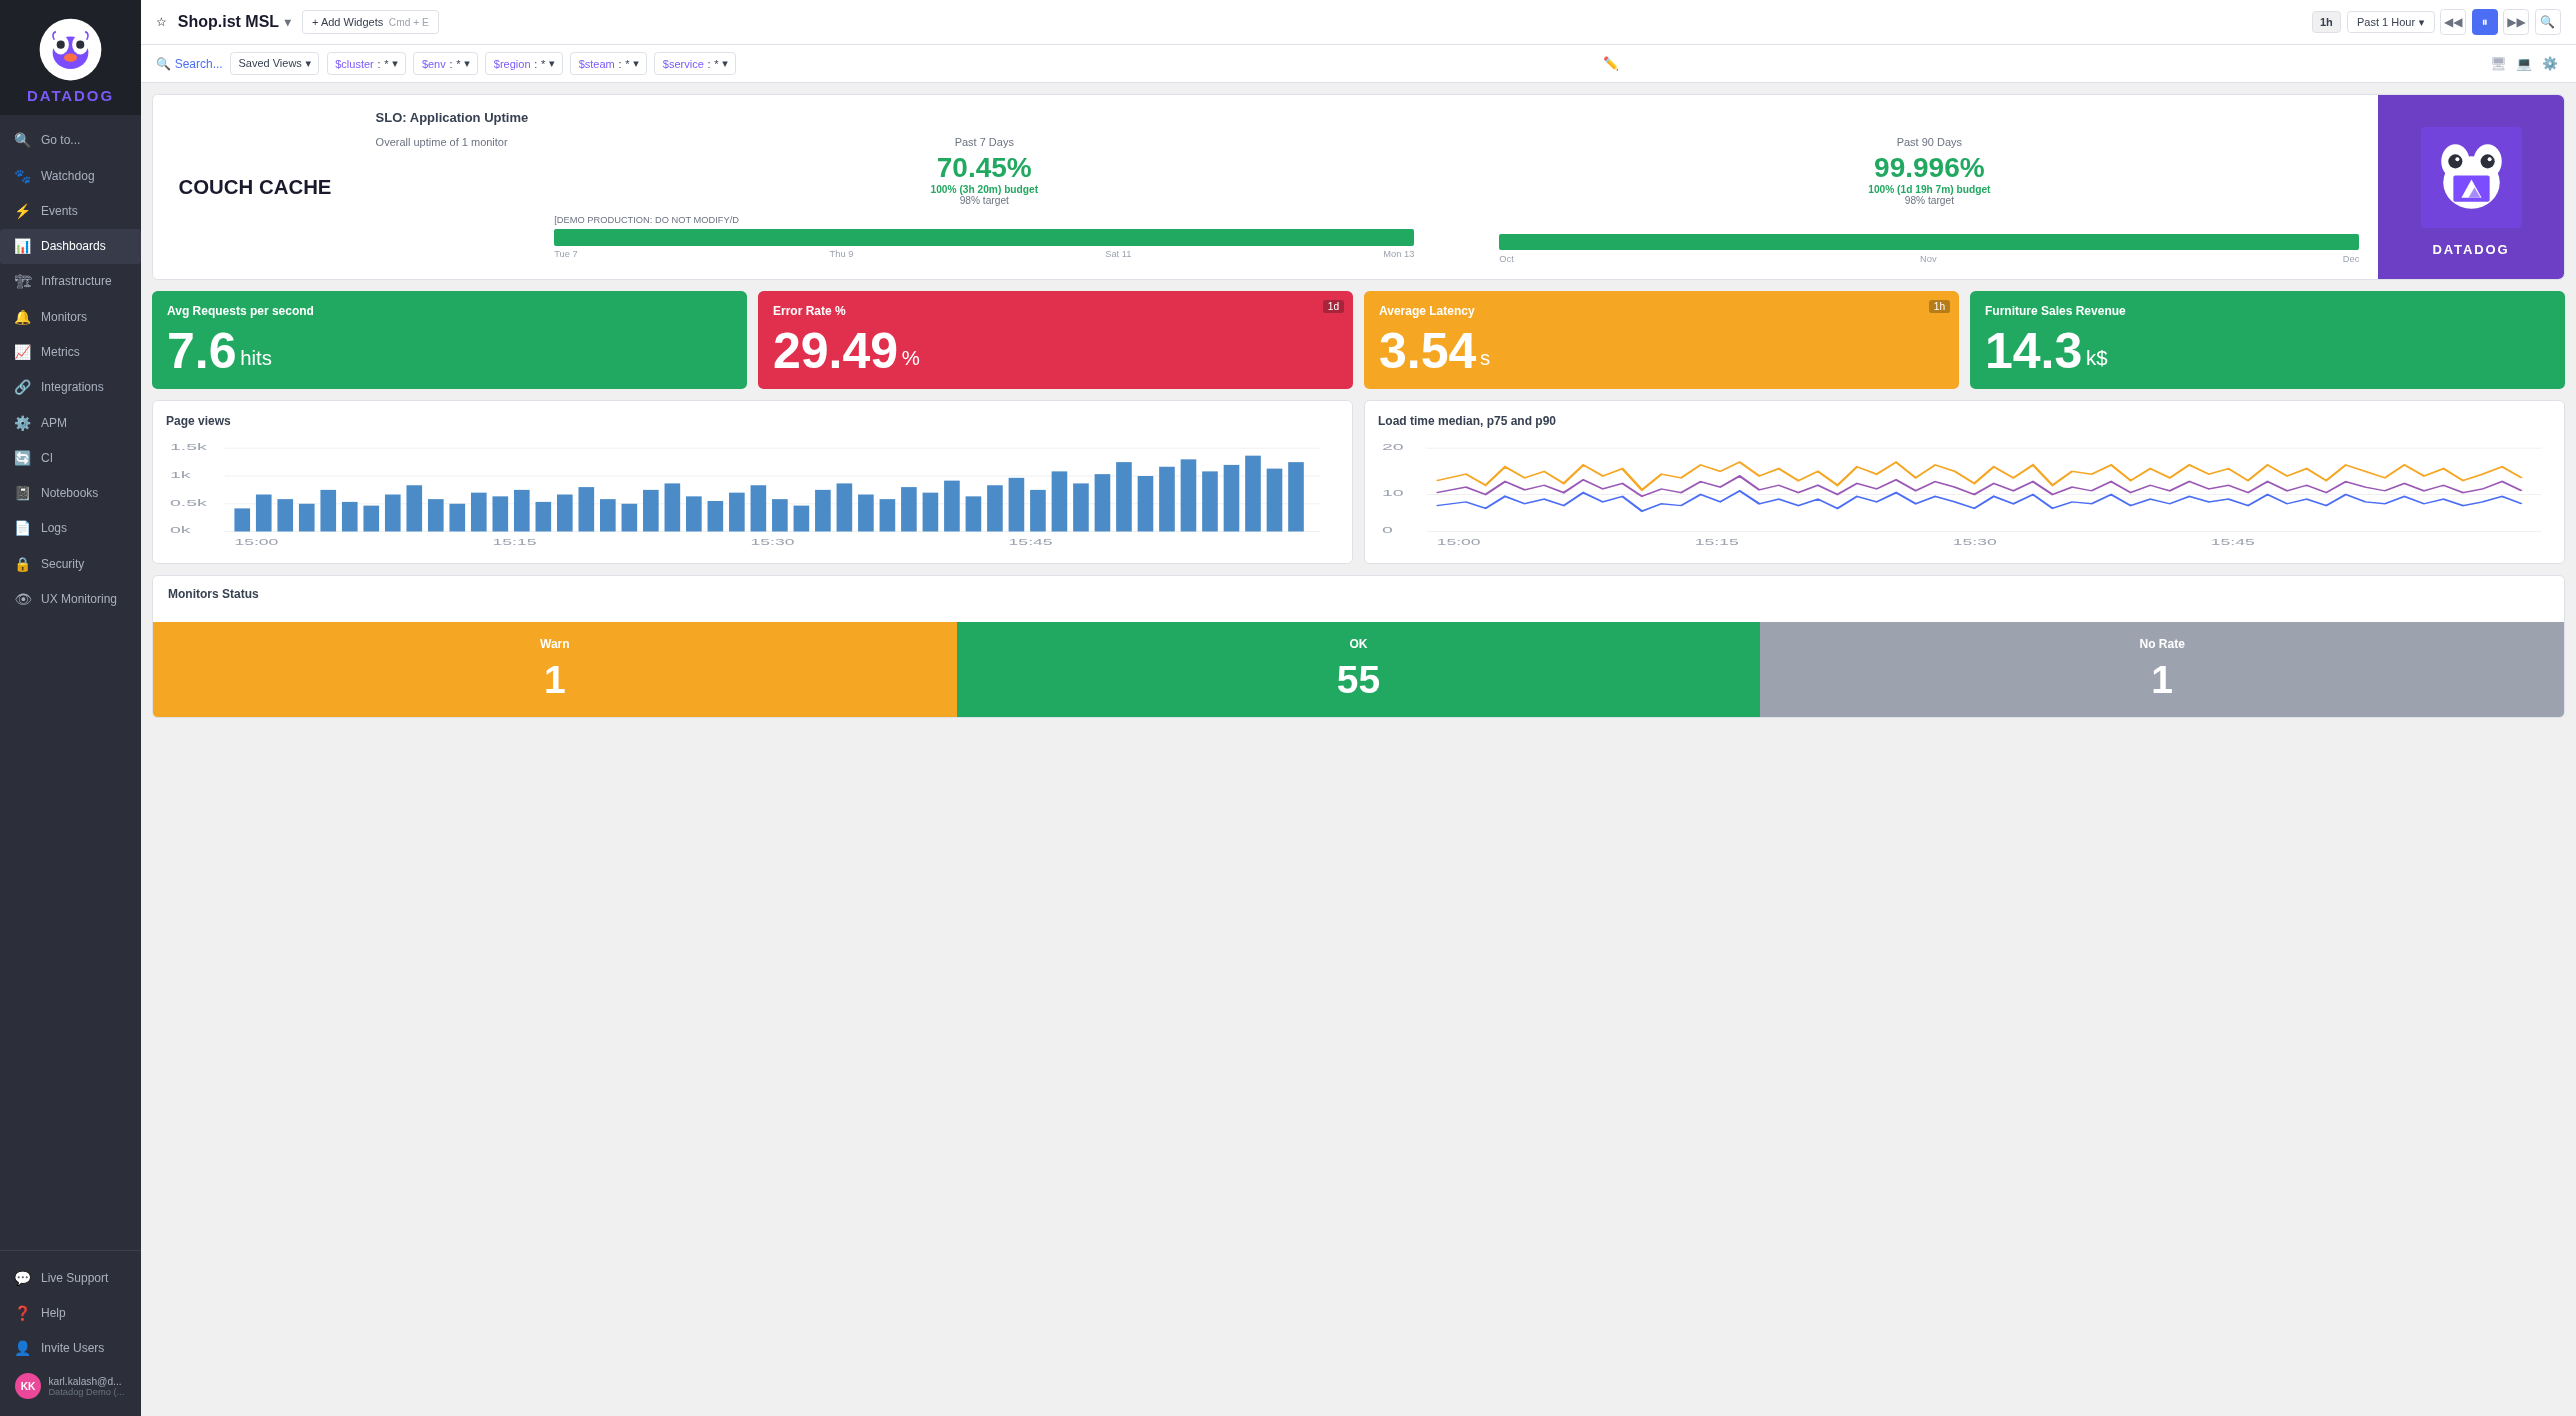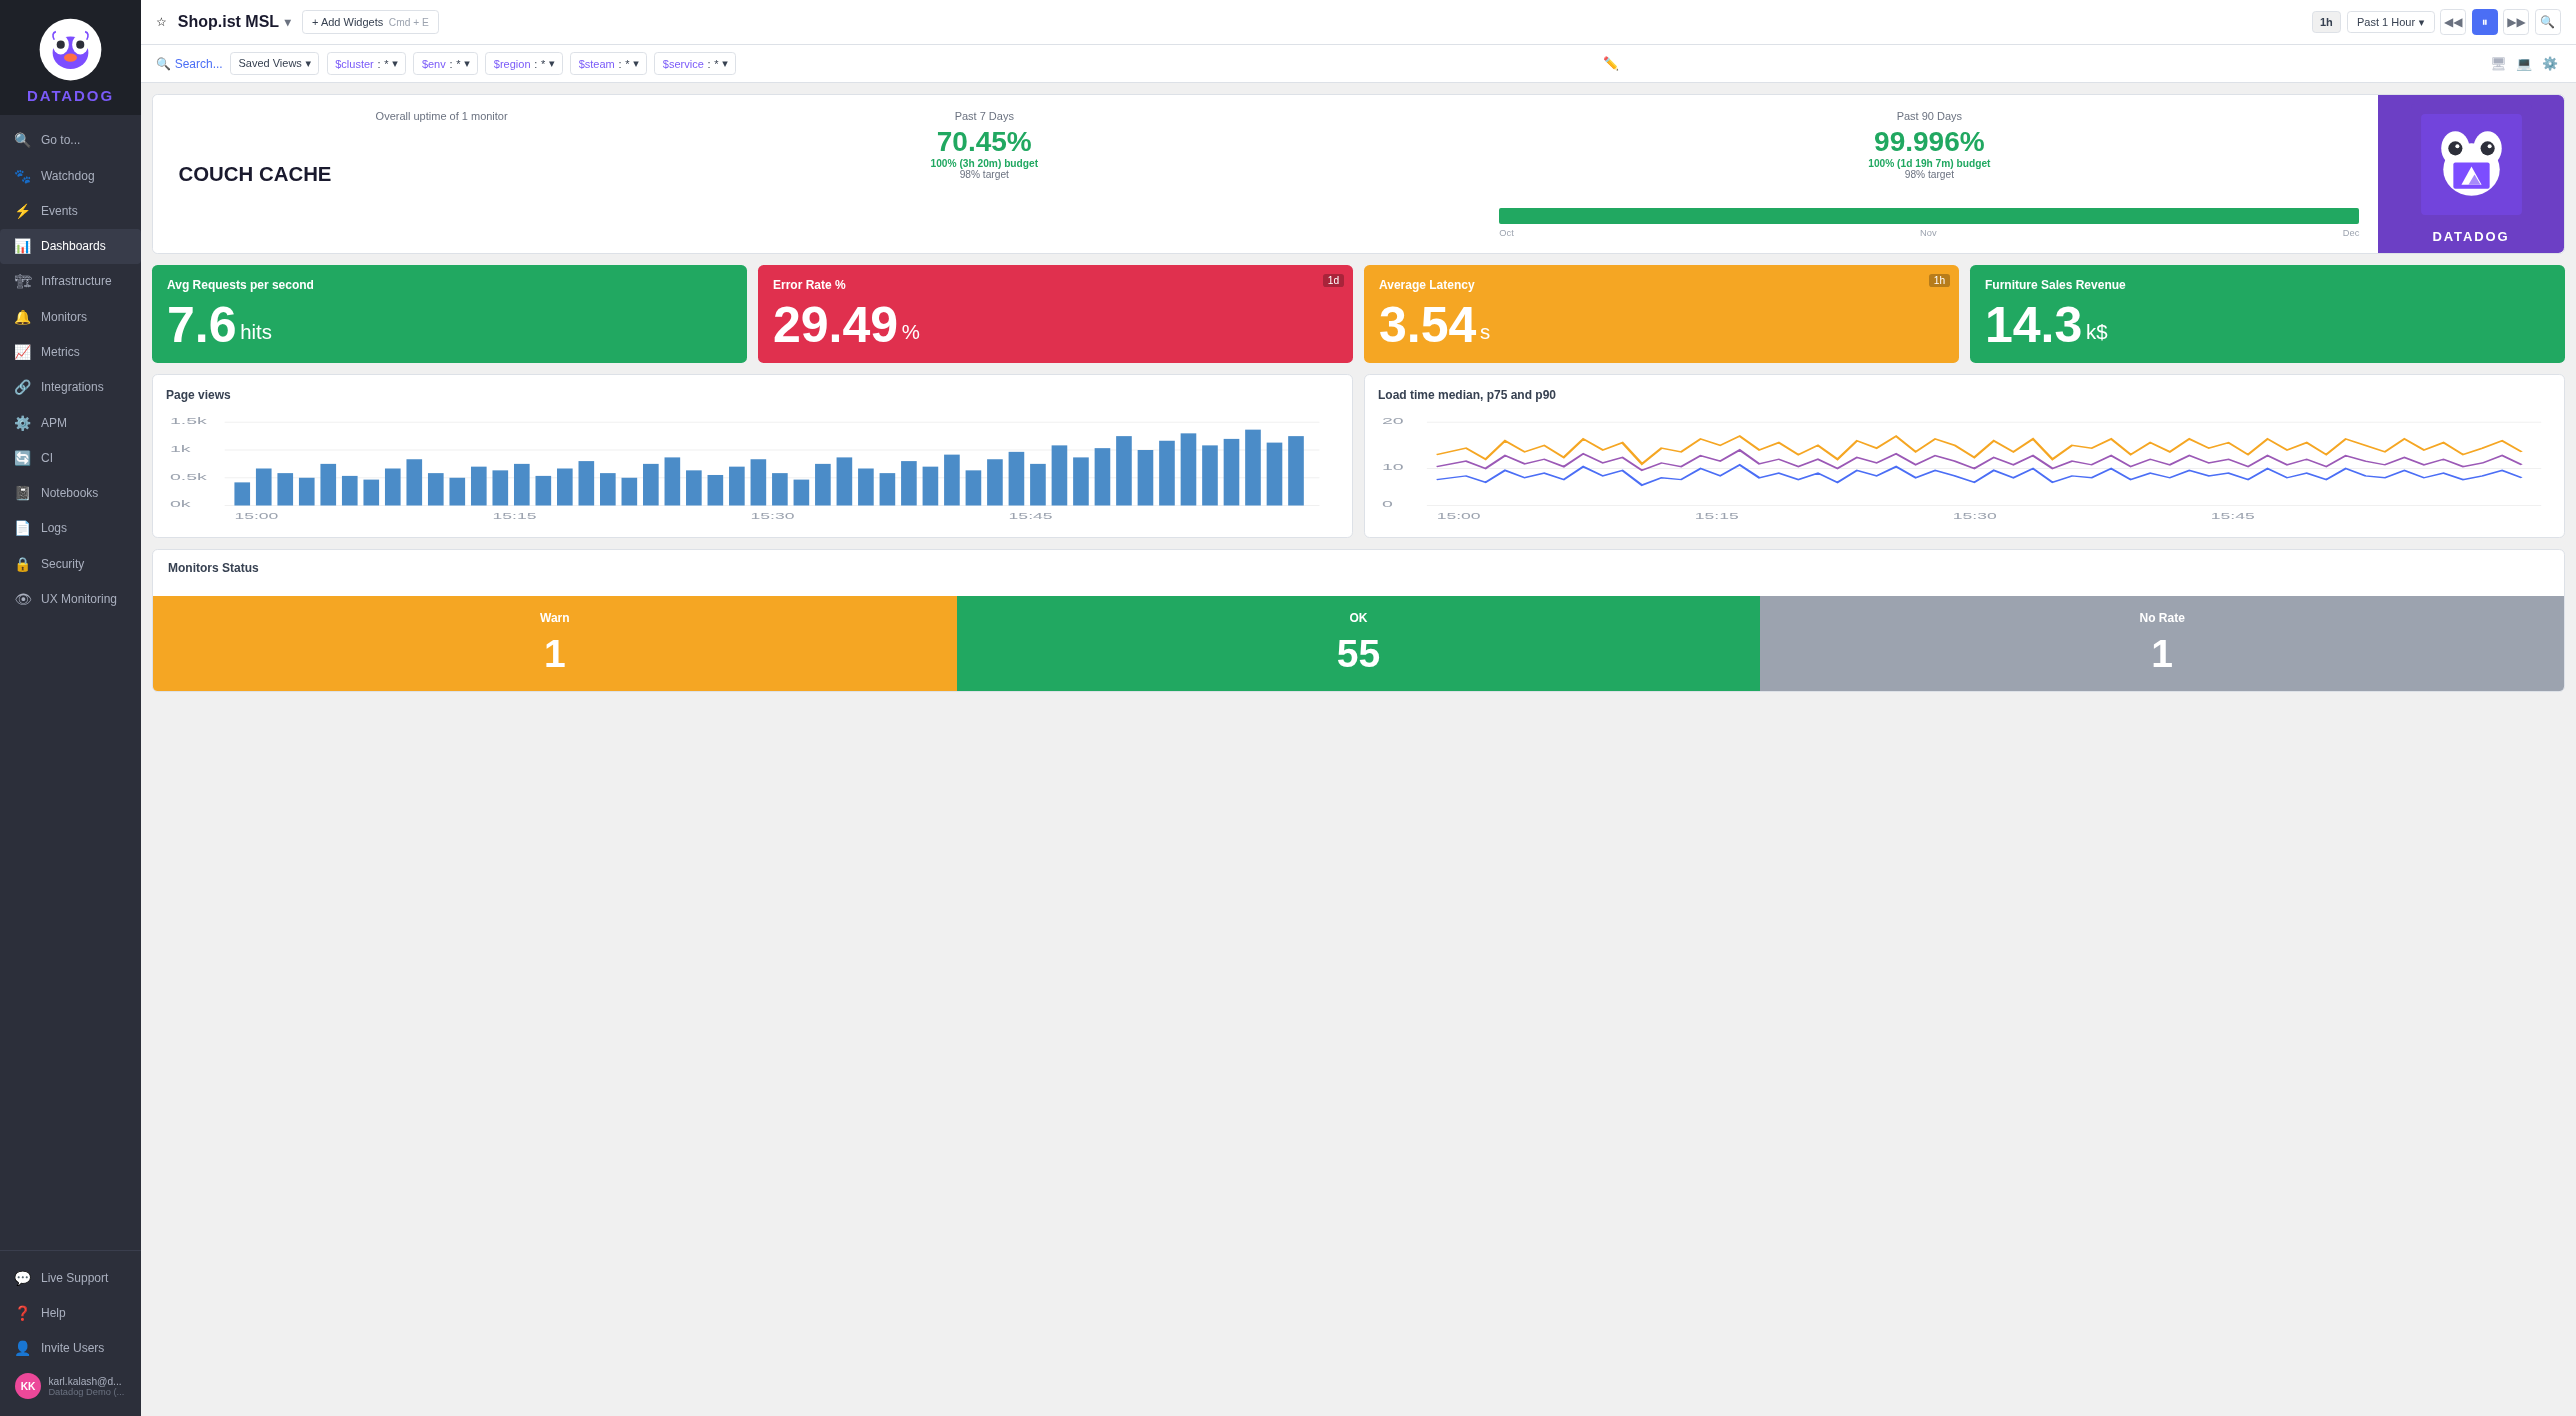--- a/index.html
+++ b/index.html
@@ -283,32 +283,45 @@
     </div>
   </div>
 
   <div class="content">
 
     <div class="slo-widget">
       <div class="slo-widget-left">
         <span class="couch-cache-label">COUCH CACHE</span>
       </div>
       <div class="slo-widget-main">
+        <div class="slo-title">SLO: Application Uptime</div>
         <div style="display:flex;align-items:flex-start;gap:18.6px;">
           <div class="slo-info">Overall uptime of 1 monitor</div>
           <div style="display:flex;gap:37px;flex:1;">
 
             <div class="slo-period" style="flex:1;">
               <div class="slo-period-label">Past 7 Days</div>
               <div class="slo-percent">70.45%</div>
               <div class="slo-budget">
                 <span style="color:#21a861;font-weight:600;">100% (3h 20m)</span>
                 <span> budget</span>
               </div>
               <div class="slo-target">98% target</div>
+              <div class="slo-bar-container">
+                <div style="display:flex;align-items:center;gap:5.6px;margin-bottom:3.7px;">
+                  <span style="font-size:9.3px;color:#6b7280;white-space:nowrap;">[DEMO PRODUCTION: DO NOT MODIFY/D</span>
+                </div>
+                <div class="slo-bar" style="width:100%;"></div>
+                <div class="slo-bar-dates">
+                  <span>Tue 7</span>
+                  <span>Thu 9</span>
+                  <span>Sat 11</span>
+                  <span>Mon 13</span>
+                </div>
+              </div>
             </div>
 
             <div class="slo-period" style="flex:1;margin-left:48px;">
               <div class="slo-period-label">Past 90 Days</div>
               <div class="slo-percent">99.996%</div>
               <div class="slo-budget">
                 <span style="color:#21a861;font-weight:600;">100% (1d 19h 7m)</span>
                 <span> budget</span>
               </div>
               <div class="slo-target">98% target</div>

